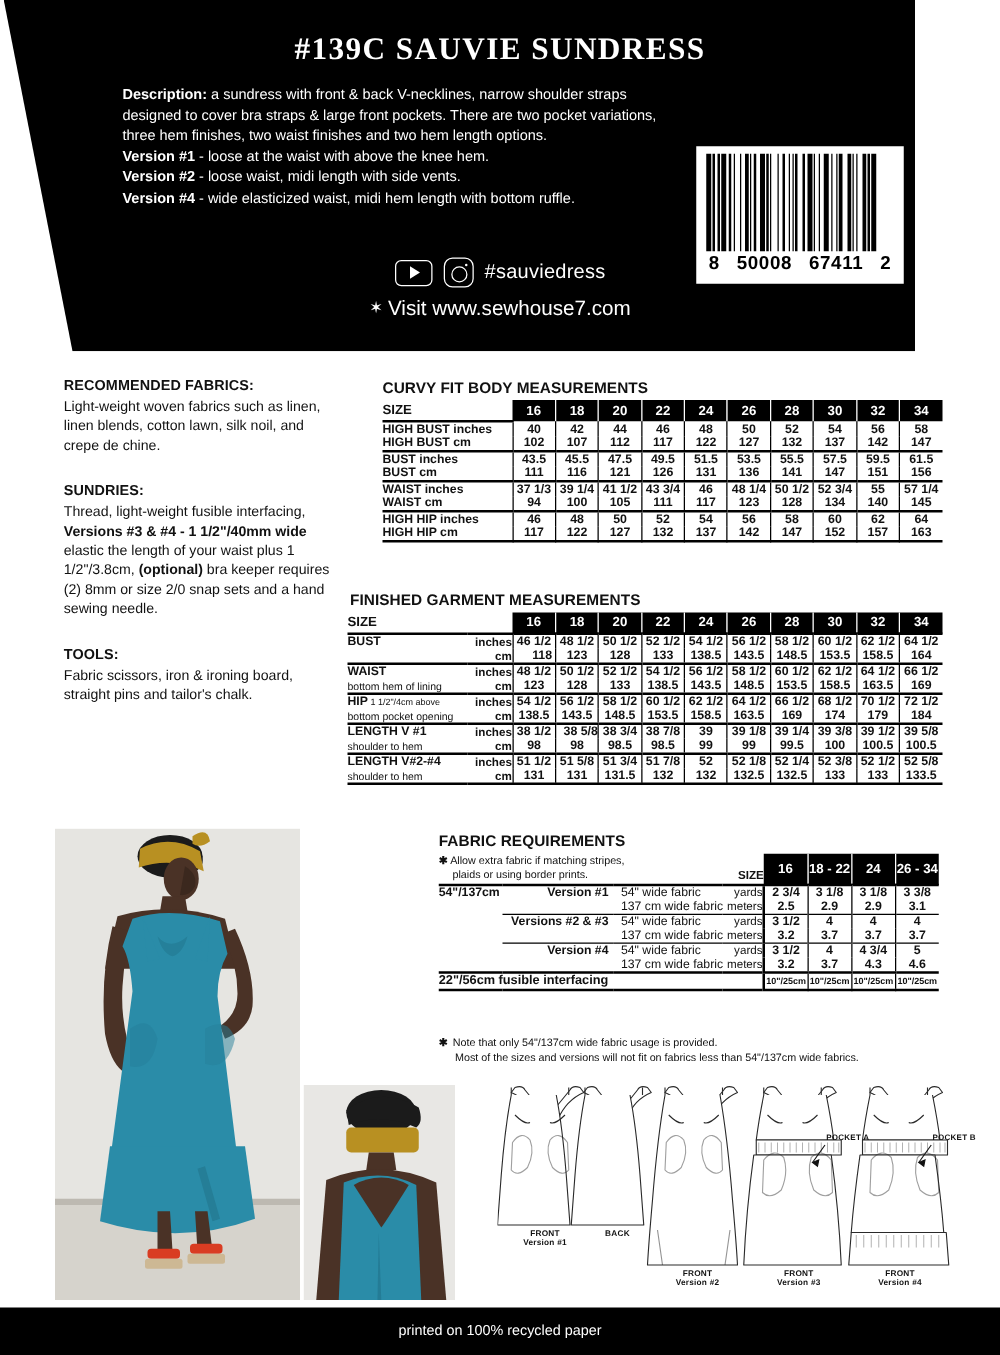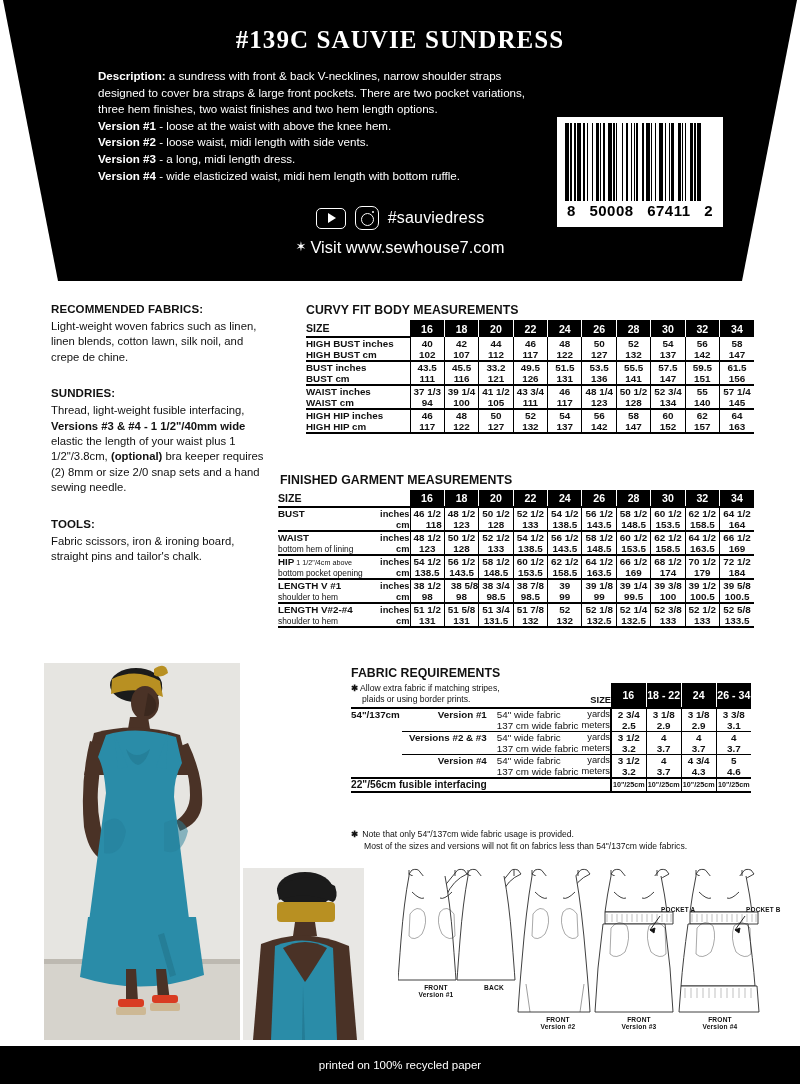--- a/index.html
+++ b/index.html
@@ -6,21 +6,21 @@
   html, body {
     width: 800px; height: 1084px;
     background: #ffffff;
     font-family: "Liberation Sans", sans-serif;
     color: #111;
     overflow: hidden;
   }
   #page { position: relative; width: 800px; height: 1084px; background:#fff; }
 
   
-  .header-wrap { position:absolute; left:0; top:0; width:800px; height:284px; }
+  .header-wrap { position:absolute; left:0; top:0; width:732px; height:284px; }
   .header-shape {
     position:absolute; inset:0;
     background:#000;
     clip-path: polygon(3px 0px, 797px 0px, 742px 281px, 58px 281px);
   }
   .header-title {
     position:absolute; top:26px; left:0; width:800px;
     text-align:center; color:#fff;
     font-family:"Liberation Serif", serif;
     font-size:25px; font-weight:700; letter-spacing:1.1px;
@@ -156,23 +156,20 @@
       </div>
       <div class="desc-line">designed to cover bra straps &amp; large front pockets. There are two pocket variations,</div>
       <div class="desc-line">three hem finishes, two waist finishes and two hem length options.</div>
       <div class="desc-line">
         <span class="lbl">Version #1</span><span> - loose at the waist with above the knee hem.</span>
       </div>
       <div class="desc-line">
         <span class="lbl">Version #2</span><span> - loose waist, midi length with side vents.</span>
       </div>
       <div class="desc-line">
-        <span class="lbl">Version #3</span><span> - a long, midi length dress.</span>
-      </div>
-      <div class="desc-line">
         <span class="lbl">Version #4</span><span> - wide elasticized waist, midi hem length with bottom ruffle.</span>
       </div>
     </div>
 
     <div class="social-row">
       <span class="yt-icon">
           <span class="tri"></span>
         </span>
       <span class="ig-icon"></span>
       <span class="social-tag">#sauviedress</span>
@@ -322,21 +319,21 @@
             <td class="num" style="border-left:1.1px solid #000;">127</td>
             <td class="num" style="border-left:1.1px solid #000;">132</td>
             <td class="num" style="border-left:1.1px solid #000;">137</td>
             <td class="num" style="border-left:1.1px solid #000;">142</td>
             <td class="num" style="border-left:1.1px solid #000;">147</td>
           </tr>
           <tr>
             <td class="rowlabel" style="height:11.5px;border-top:2.2px solid #000;">BUST inches</td>
             <td class="num" style="border-top:2.2px solid #000;border-left:1.1px solid #000;">43.5</td>
             <td class="num" style="border-top:2.2px solid #000;border-left:1.1px solid #000;">45.5</td>
-            <td class="num" style="border-top:2.2px solid #000;border-left:1.1px solid #000;">33.2</td>
+            <td class="num" style="border-top:2.2px solid #000;border-left:1.1px solid #000;">47.5</td>
             <td class="num" style="border-top:2.2px solid #000;border-left:1.1px solid #000;">49.5</td>
             <td class="num" style="border-top:2.2px solid #000;border-left:1.1px solid #000;">51.5</td>
             <td class="num" style="border-top:2.2px solid #000;border-left:1.1px solid #000;">53.5</td>
             <td class="num" style="border-top:2.2px solid #000;border-left:1.1px solid #000;">55.5</td>
             <td class="num" style="border-top:2.2px solid #000;border-left:1.1px solid #000;">57.5</td>
             <td class="num" style="border-top:2.2px solid #000;border-left:1.1px solid #000;">59.5</td>
             <td class="num" style="border-top:2.2px solid #000;border-left:1.1px solid #000;">61.5</td>
           </tr>
           <tr>
             <td class="rowlabel" style="height:11.5px;margin-left:40px;">BUST cm</td>

